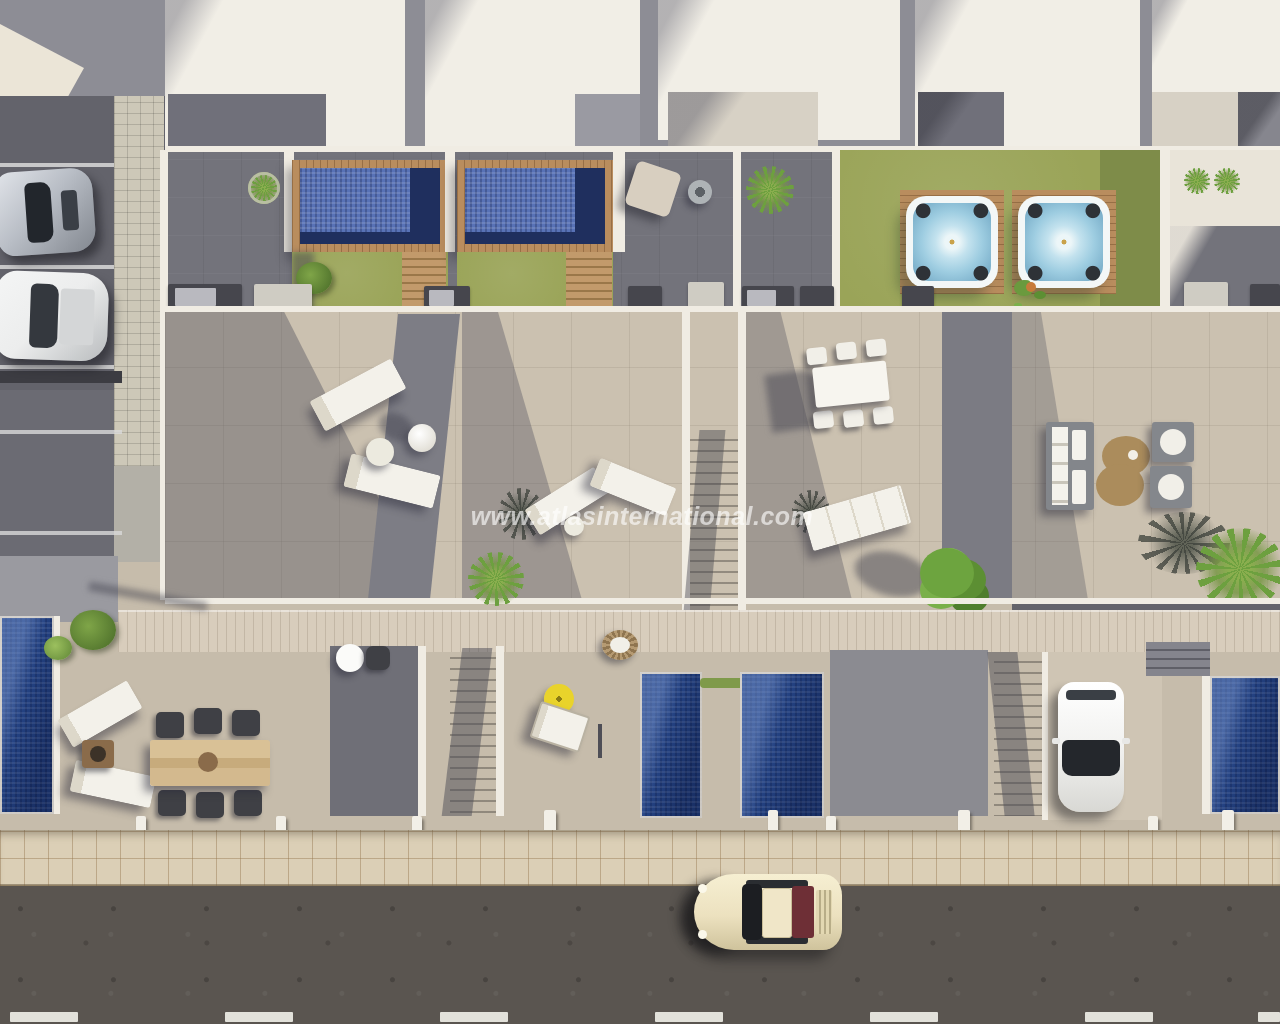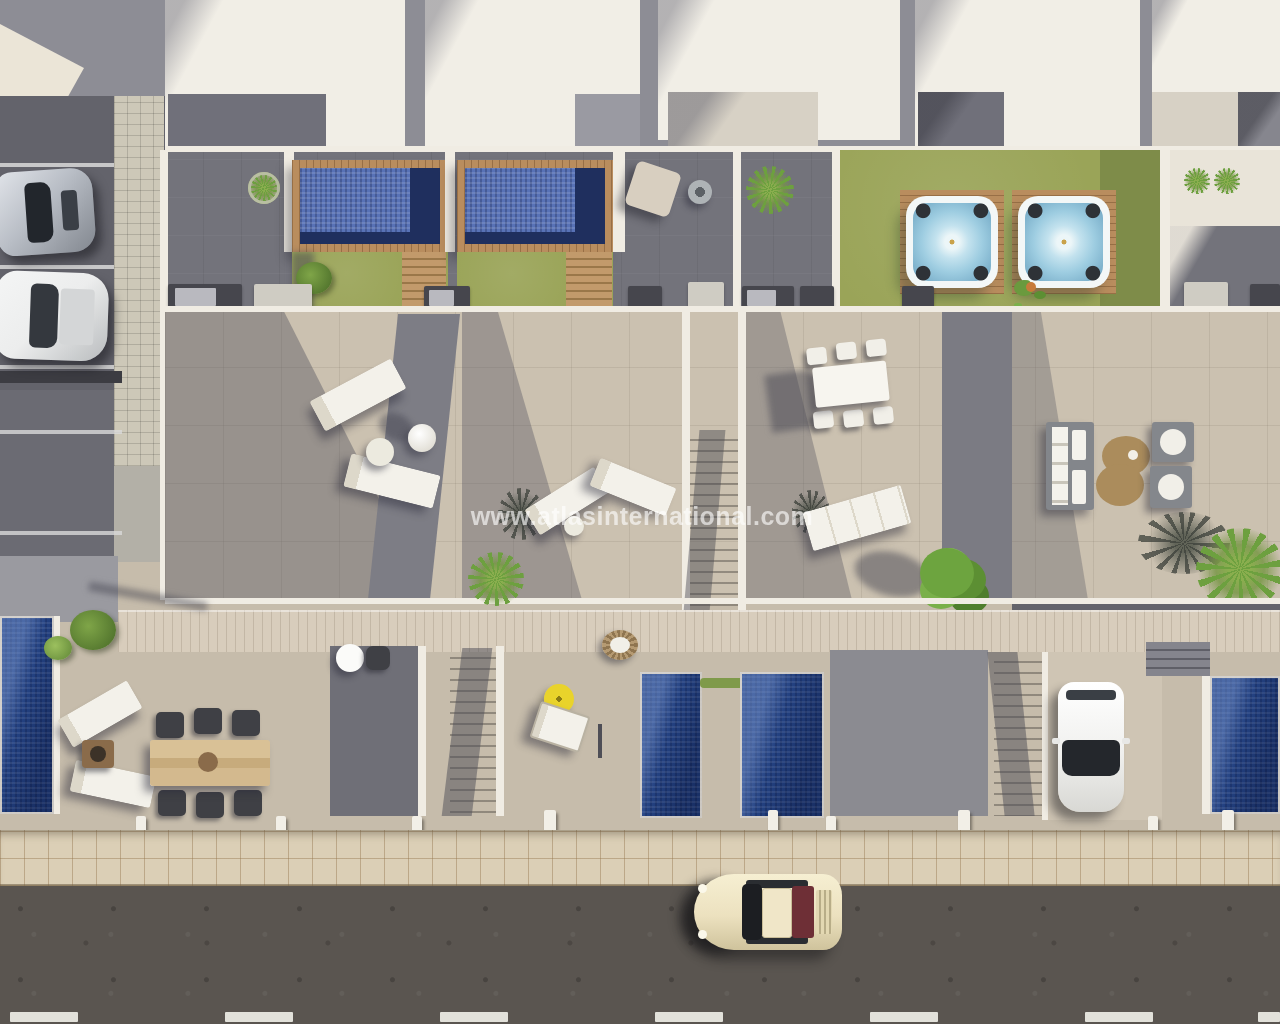--- a/index.html
+++ b/index.html
@@ -1,17 +1,17 @@
 <!DOCTYPE html>
 <html style="--roof-white: #f1eee6; --roof-gray: #8d8d95; --roof-recess: #70707a; --terrace-dark: #73737b; --tile-beige: #cbc1b0; --tile-low: #c6bcab; --lawn: #9aa458; --lawn-shade: #7e8c49; --wood-deck: #b98d5e; --pool-blue: #5872b6; --pool-navy: #1f2f5e; --pool-deep: #22407e; --jacuzzi-blue: #a8d2e4; --walkway: #d8cdbc; --sidewalk: #dbcfb6; --road: #5a5550; --marking-white: #eeeee6; --parking: #63636b; --paver: #cdc8b8; --parasol-yellow: #e9d32b; --rug-brown: #ab8c5c; --plant-green: #6da03f; --white-wall: #f0ece3; --car-cream: #ece1bf; --car-silver: #b9bec6; --car-white: #eceded;"><head>
 <meta charset="utf-8">
 <style>
   html,body{margin:0;padding:0;background:#222;}
   .scene{position:relative;width:1280px;height:1024px;overflow:hidden;
-         background:var(--tile-low,#c6bcab);font-family:"Liberation Sans",sans-serif;}
+         background:var(--tile-low,#c6bcab);font-family:"Liberation Sans",sans-serif;font-style:italic;}
   .abs{position:absolute;}
   
   .roofgray{background:var(--roof-gray,#8d8d95);}
   .roofwhite{background:var(--roof-white,#f1eee6);
     background-image:linear-gradient(118deg,rgba(105,105,118,.45) 0 6%,rgba(105,105,118,0) 18%);}
   .recess{background:var(--roof-recess,#70707a);}
   .recess-tan{background:#d7d1c5;}
   .terrdark{background:var(--terrace-dark,#73737b);
     background-image:repeating-linear-gradient(0deg,rgba(255,255,255,.04) 0 1px,transparent 1px 38px),repeating-linear-gradient(90deg,rgba(0,0,0,.06) 0 1px,transparent 1px 38px);}
   .tile{background:var(--tile-beige,#cbc1b0);

